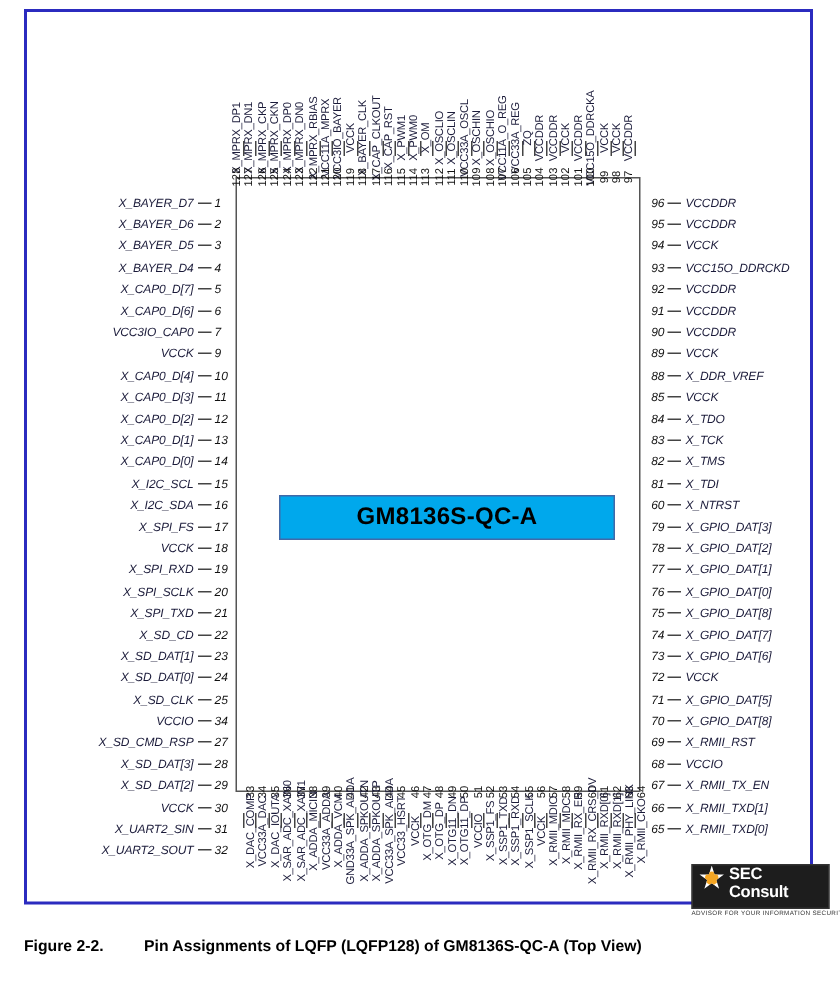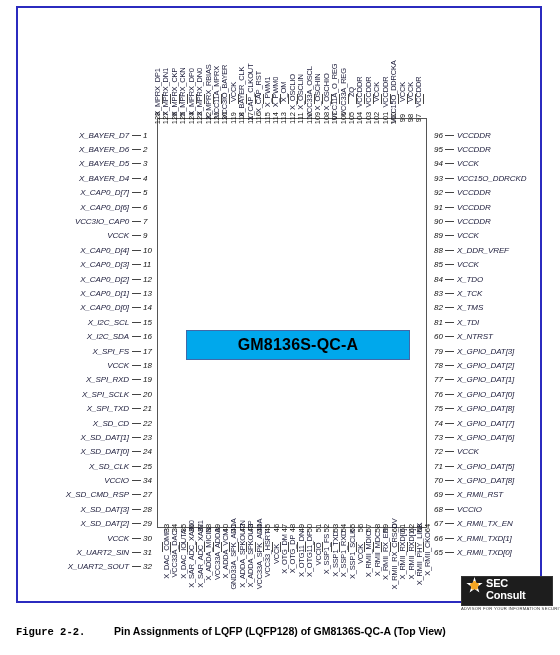--- a/index.html
+++ b/index.html
@@ -86,21 +86,21 @@
   .logo-sub{
     position:absolute;left:443px;top:598px;width:92px;font-size:4.2px;color:#333;
     letter-spacing:.25px;white-space:nowrap;
   }
 
   
   .caption{
     position:absolute;left:16px;top:625px;width:530px;
     font-size:10.5px;font-weight:bold;color:#000;white-space:nowrap;
   }
-  .caption .fignum{display:inline-block;width:98px;font-family:Liberation Mono, monospace;}
+  .caption .fignum{display:inline-block;width:80px;}
 </style>
 </head>
 <body>
 
 <div id="page">
 
   <div class="figure-box">
 
     <div class="chip-body"></div>
 

